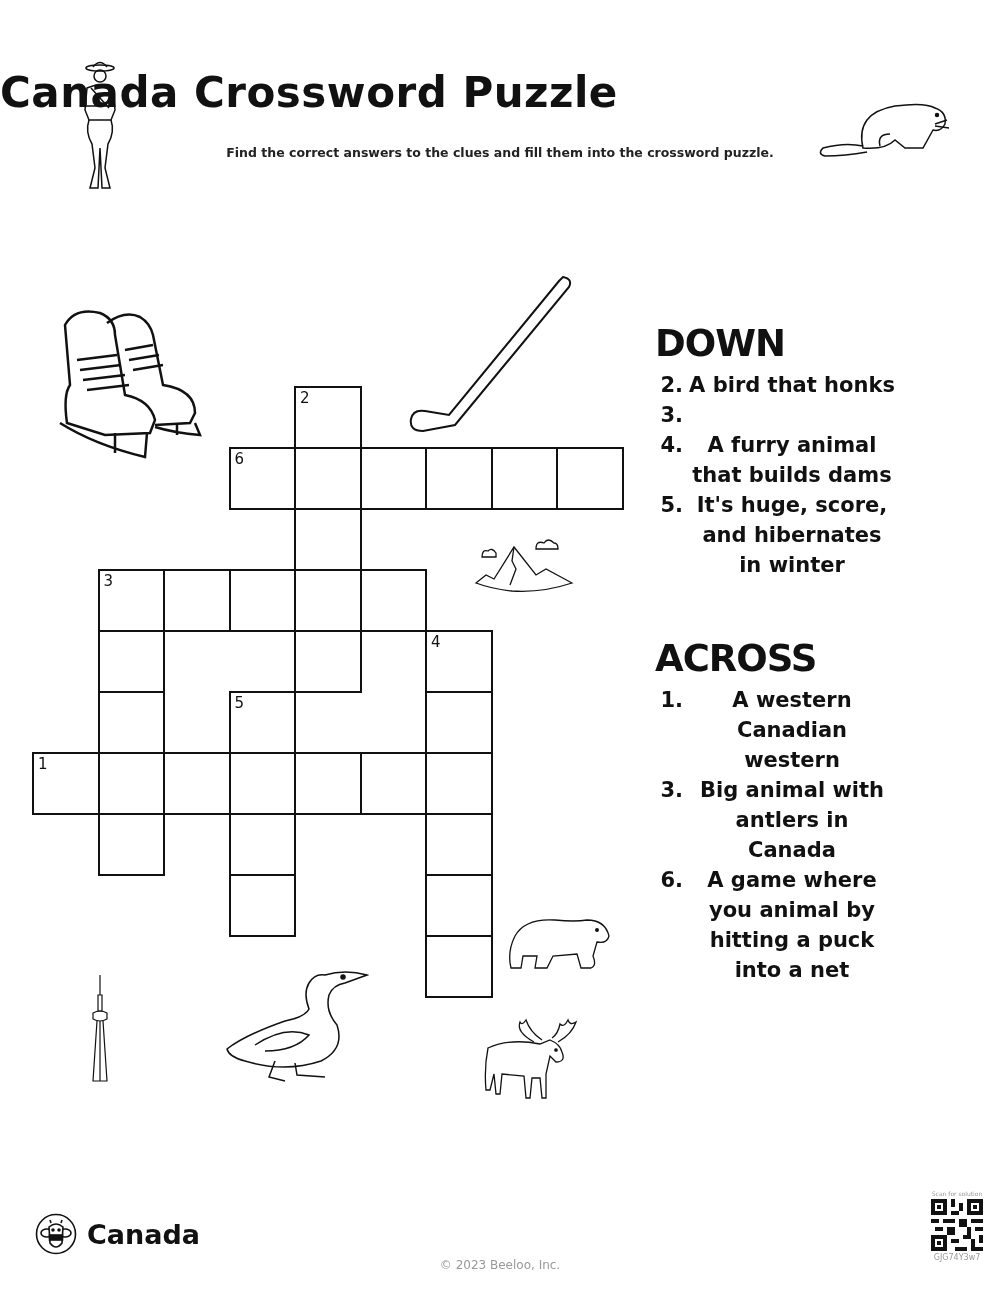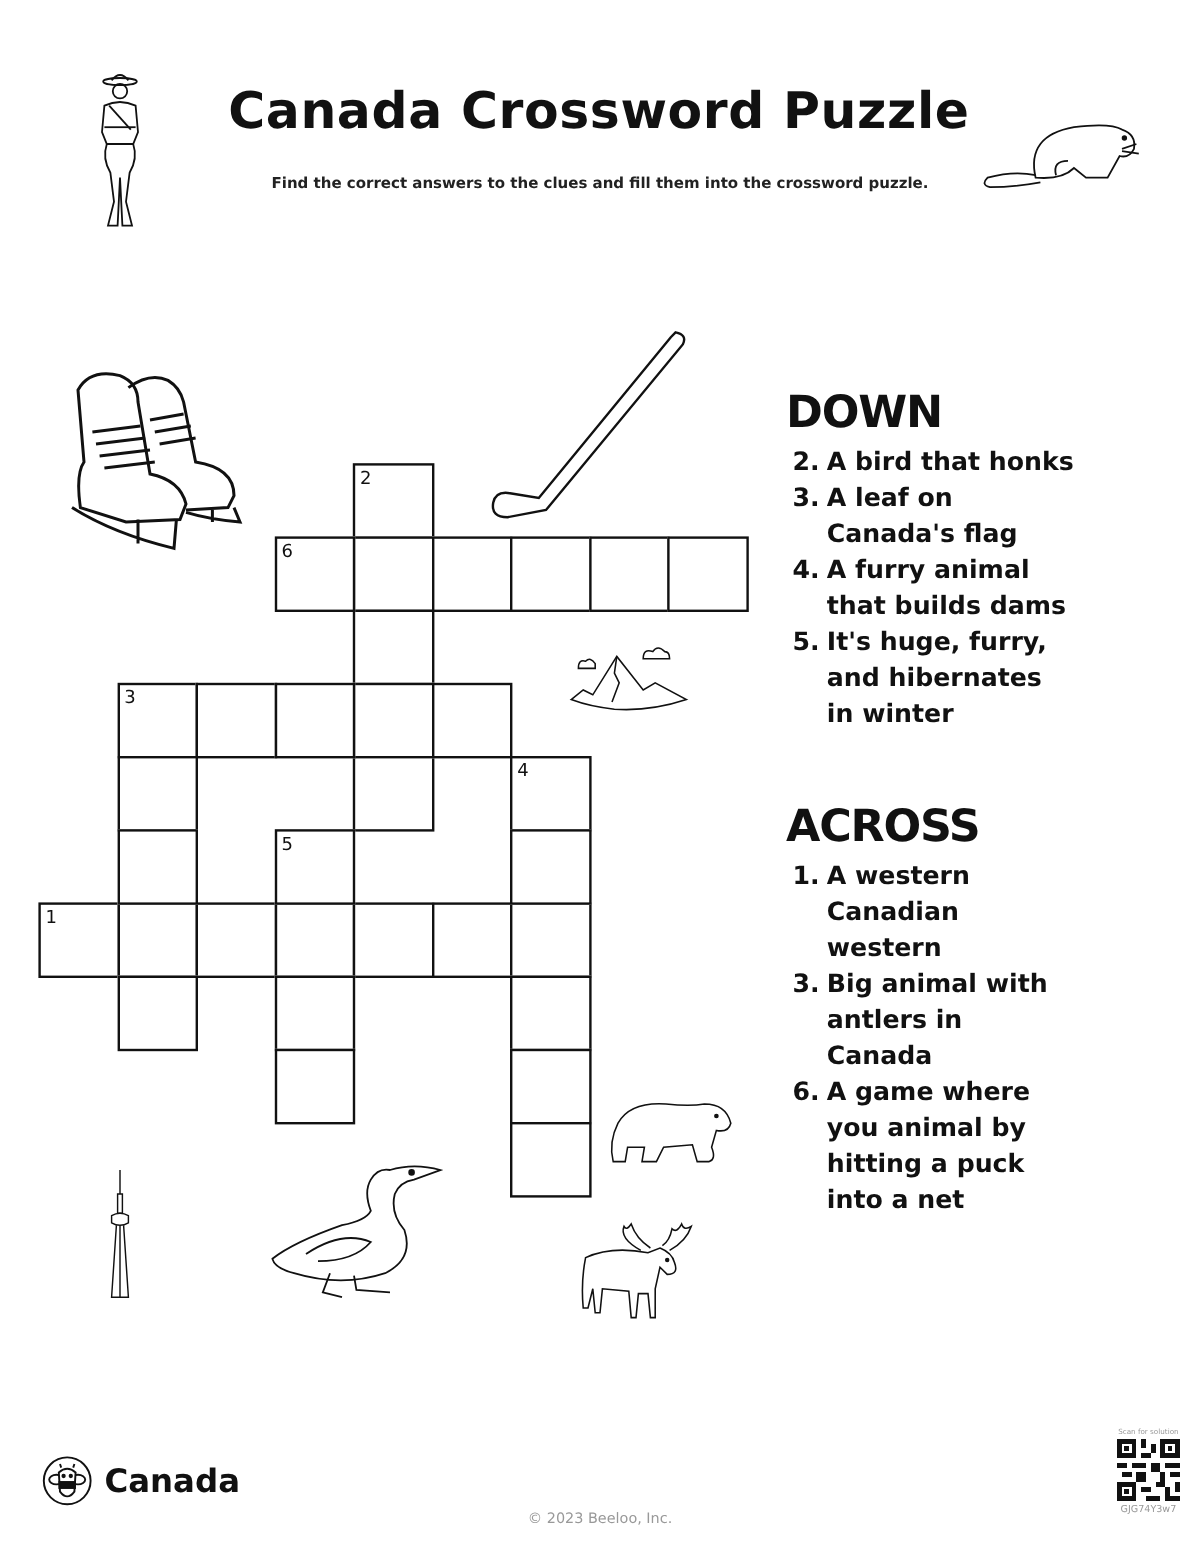--- a/index.html
+++ b/index.html
@@ -1,35 +1,35 @@
 <!DOCTYPE html>
 <html><head>
   <meta charset="utf-8">
   <style>
     html, body { margin: 0; padding: 0; background: #ffffff; }
     body { width: 1000px; height: 1294px; position: relative; overflow: hidden;
            font-family: "DejaVu Sans", sans-serif; color: #111; }
     .abs { position: absolute; }
-    .title { left: 0; width: 808px; top: 68px; text-align: right;
+    .title { left: 0; width: 808px; top: 68px; text-align: left;
              font-family: "DejaVu Sans", sans-serif; font-weight: bold;
              font-size: 42px; letter-spacing: 0.5px; color: #111; }
     .subtitle { left: 0; width: 1000px; top: 145px; text-align: center;
                 font-size: 12.5px; font-weight: bold; color: #222; }
     .grid { left: 0; top: 0; width: 1000px; height: 1294px; pointer-events: none; }
     .cell { position: absolute; box-sizing: border-box; border: 2px solid #111;
             background: #fff; pointer-events: auto; }
     .cell .num { position: absolute; left: 4px; top: 1px; font-size: 15px;
                  font-family: "DejaVu Sans", sans-serif; color: #111; }
     .clues { left: 655px; top: 318px; width: 240px; }
     .clue-head { font-family: "DejaVu Sans", sans-serif; font-weight: bold;
                  font-size: 37px; line-height: 52px; letter-spacing: -1px; margin: 0; }
     .clue-list { list-style: none; margin: 0; padding: 0; }
     .clue { display: flex; font-weight: bold; font-size: 21px; line-height: 30px; }
     .clue .n { width: 34px; flex: 0 0 34px; text-align: right; padding-right: 6px; box-sizing: border-box; }
-    .clue .t { flex: 1; padding-left: 0; }
+    .clue .t { flex: 1; padding-left: 0; text-align: center; }
     .across { margin-top: 53px; }
     .footer-logo { left: 35px; top: 1213px; display: flex; align-items: center; }
     .footer-logo .brand { font-weight: bold; font-size: 27px; margin-left: 10px; color: #111; }
     .copyright { left: 0; width: 1000px; top: 1258px; text-align: center;
                  font-size: 12px; color: #999; }
     .qr-wrap { left: 922px; top: 1190px; width: 70px; text-align: center; }
     .qr-wrap .scan { font-size: 6px; color: #999; }
     .qr-wrap .code { font-size: 8px; color: #999; margin-top: 2px; }
     svg { overflow: visible; }
   </style>
@@ -153,29 +153,28 @@
 
 <div class="abs clues">
   <h2 class="clue-head">DOWN</h2>
   <ul class="clue-list" id="down-list">
       <li class="clue">
         <span class="n">2.</span>
         <span class="t">A bird that honks</span>
       </li>
       <li class="clue">
         <span class="n">3.</span>
-        <span class="t">A leaf on Canada's flag</span>
       </li>
       <li class="clue">
         <span class="n">4.</span>
         <span class="t">A furry animal that builds dams</span>
       </li>
       <li class="clue">
         <span class="n">5.</span>
-        <span class="t">It's huge, furry, and hibernates in winter</span>
+        <span class="t">It's huge, score, and hibernates in winter</span>
       </li>
     </ul>
   <h2 class="clue-head across">ACROSS</h2>
   <ul class="clue-list" id="across-list">
       <li class="clue">
         <span class="n">1.</span>
         <span class="t">A western Canadian western</span>
       </li>
       <li class="clue">
         <span class="n">3.</span>

